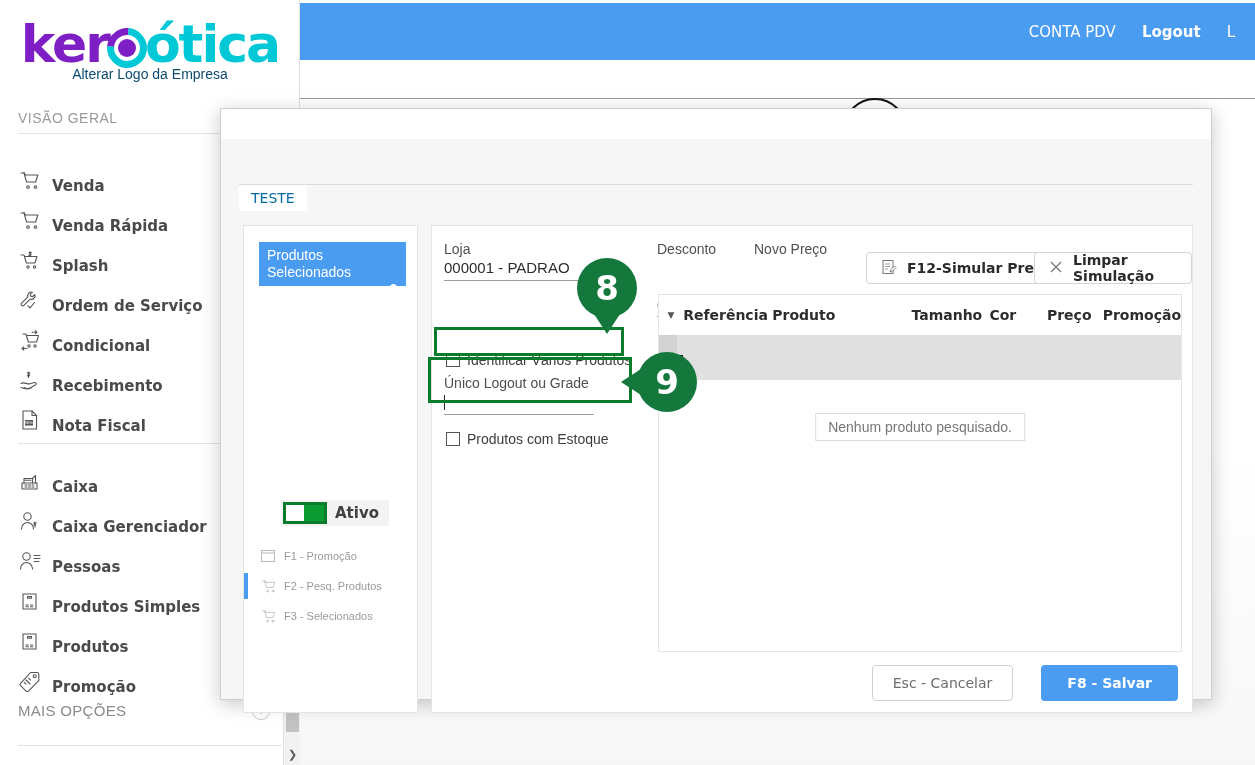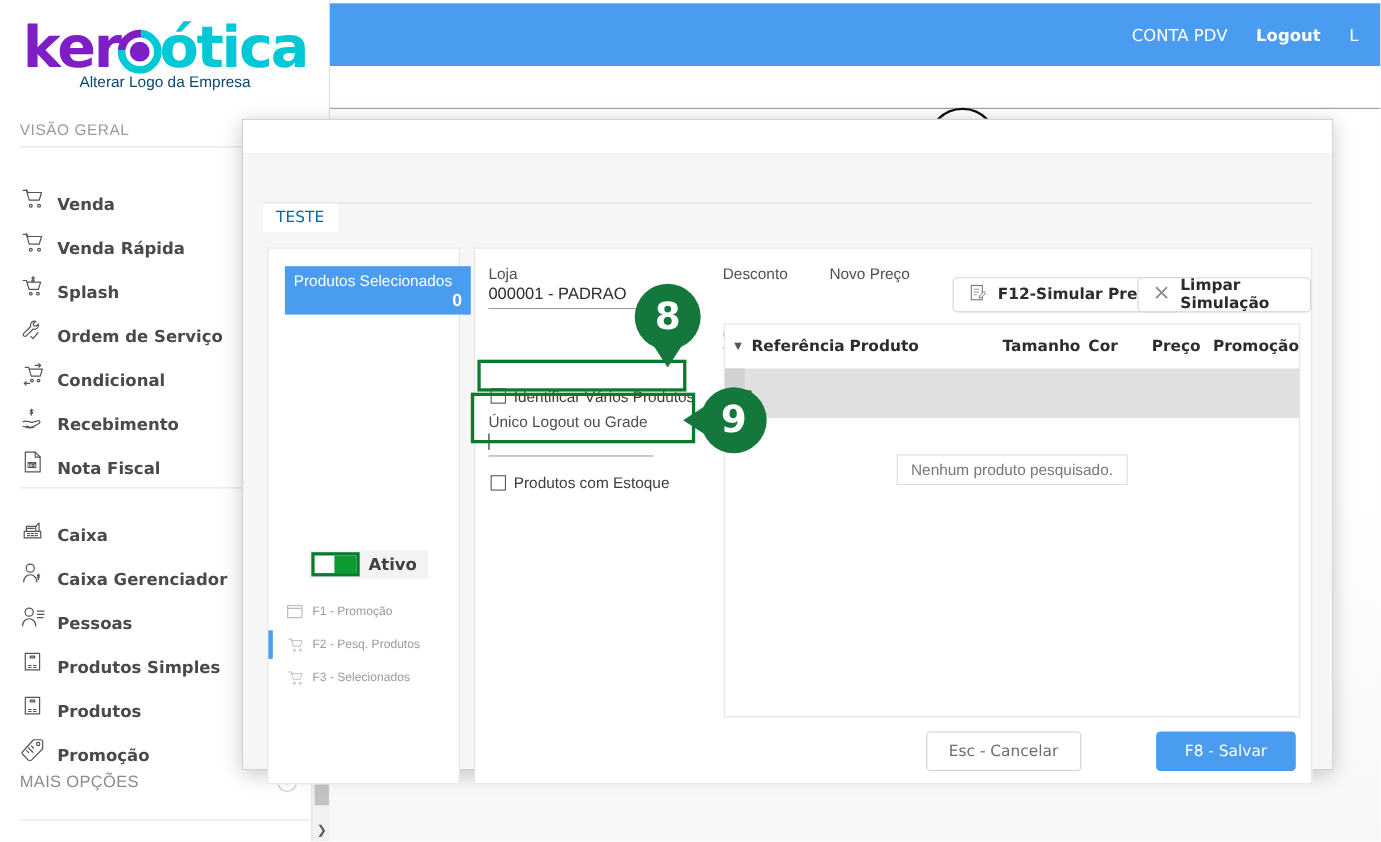--- a/index.html
+++ b/index.html
@@ -142,21 +142,21 @@
     height: 100%; background: rgba(238,238,238,0.55); z-index: -1;
   }
 
   .panel {
     position: absolute; background: #ffffff; border: 1px solid #e3e3e3;
   }
   .panel-left { left: 22px; top: 86px; width: 175px; height: 488px; }
   .panel-right { left: 210px; top: 86px; width: 762px; height: 488px; }
 
   .sel-badge {
-    position: absolute; left: 15px; top: 16px; width: 169px; height: 44px;
+    position: absolute; left: 15px; top: 16px; width: 147px; height: 44px;
     background: #4a9cf0; color: #ffffff; padding: 5px 8px 4px 8px;
     text-align: right;
   }
   .sel-badge .t { font-size: 14px; text-align: left; line-height: 17px; }
   .sel-badge .n { font-size: 16px; font-weight: bold; line-height: 20px; }
 
   .ativo-row {
     position: absolute; left: 37px; top: 274px; display: flex;
     align-items: center; gap: 8px;
     background: #f3f3f3; padding: 2px 10px 2px 2px;
@@ -260,22 +260,22 @@
     display: flex; align-items: center; justify-content: flex-end;
     gap: 28px; padding-right: 14px;
   }
   .btn-cancel {
     border: 1px solid #d0d0d0; background: #ffffff; border-radius: 4px;
     padding: 9px 20px; font-size: 14px; color: #6d6d6d; cursor: pointer;
     font-family: "DejaVu Sans", sans-serif;
   }
   .btn-save {
     border: none; background: #4a9cf0; border-radius: 4px;
-    padding: 10px 26px; font-size: 14px; font-weight: normal; color: #ffffff;
-    cursor: pointer; font-family: "DejaVu Sans", sans-serif; margin-left: 40px;
+    padding: 10px 26px; font-size: 14px; font-weight: bold; color: #ffffff;
+    cursor: pointer; font-family: "DejaVu Sans", sans-serif;
   }
 
   
   .hl-box {
     position: absolute; border: 3px solid #0a7a2d; background: transparent;
     pointer-events: none;
   }
   .marker {
     position: absolute; width: 60px; height: 60px;
     display: flex; align-items: center; justify-content: center;

